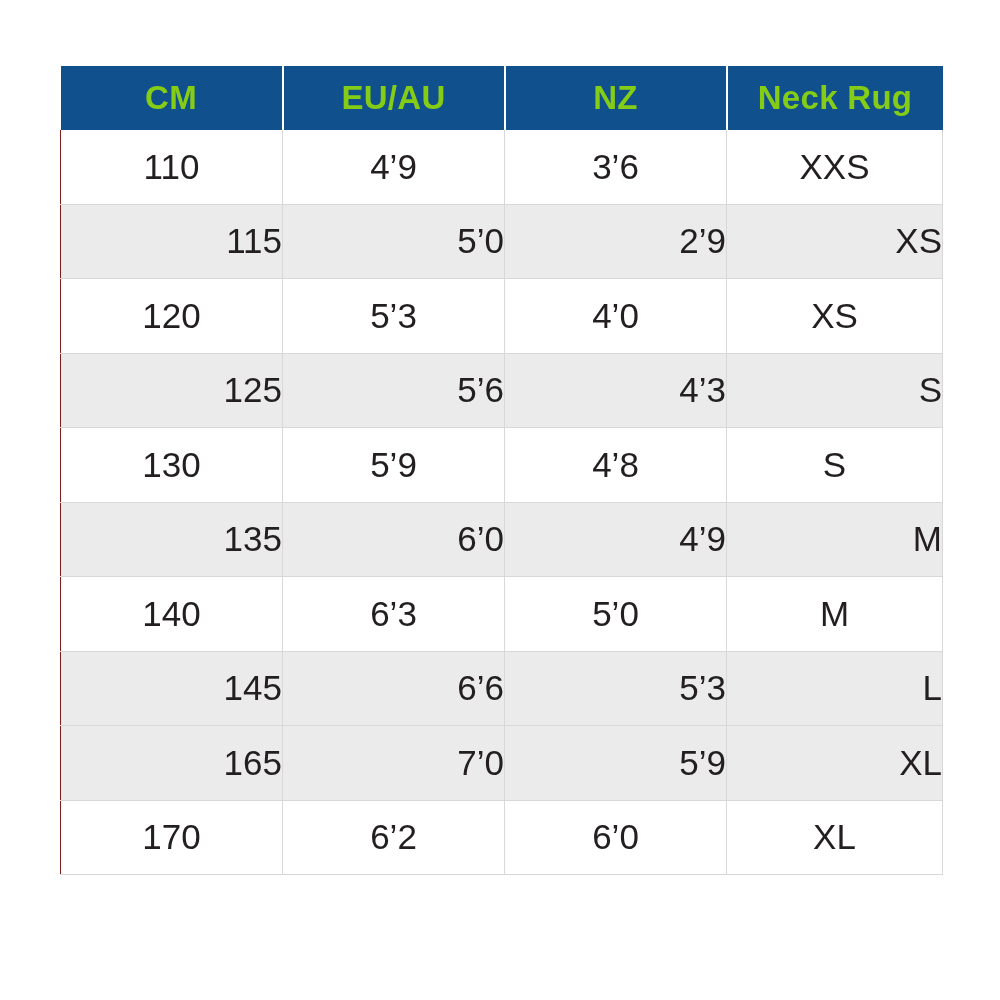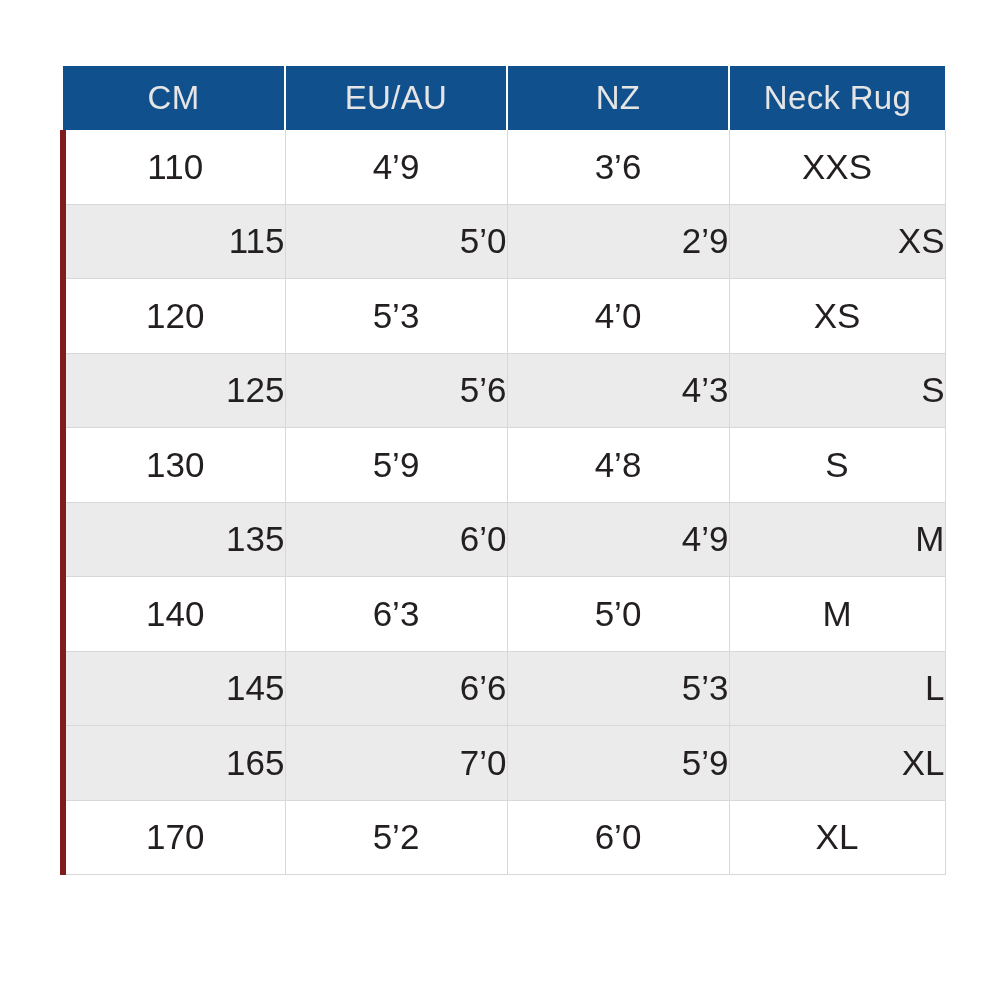--- a/index.html
+++ b/index.html
@@ -30,23 +30,23 @@
     width: 882px;
     table-layout: fixed;
   }
   table.size-chart col.c0 { width: 222px; }
   table.size-chart col.c1 { width: 222px; }
   table.size-chart col.c2 { width: 222px; }
   table.size-chart col.c3 { width: 216px; }
 
   table.size-chart thead th {
     background: #10508c;
-    color: #e5e5e5;
+    color: #84cc16;
     font-size: 33px;
-    font-weight: normal;
+    font-weight: bold;
     text-align: center;
     height: 64px;
     padding: 0;
     border-right: 2px solid #ffffff;
     letter-spacing: 0.3px;
   }
   table.size-chart thead th:last-child {
     border-right: none;
   }
   table.size-chart tbody td {
@@ -54,21 +54,21 @@
     text-align: center;
     vertical-align: middle;
     font-size: 35px;
     color: #231f20;
     padding: 0;
     border-right: 1px solid #d8d8d8;
     border-bottom: 1px solid #d8d8d8;
     font-weight: 400;
   }
   table.size-chart tbody td:first-child {
-    border-left: 6px solid #7f1d1d;
+    border-left: 1px solid #7f1d1d;
   }
   table.size-chart tbody td:last-child {
     border-right: 1px solid #d8d8d8;
   }
   table.size-chart tbody tr.alt td {
     background: #ebebeb;
     text-align: right;
   }
   table.size-chart tbody tr:not(.alt) td {
     background: #ffffff;
@@ -144,20 +144,20 @@
           <td>L</td>
         </tr>
         <tr class="alt">
           <td>165</td>
           <td>7’0</td>
           <td>5’9</td>
           <td>XL</td>
         </tr>
         <tr>
           <td>170</td>
-          <td>5’2</td>
+          <td>6’2</td>
           <td>6’0</td>
           <td>XL</td>
         </tr>
       </tbody>
     </table>
   </div>
 </div>
 
 </body></html>

